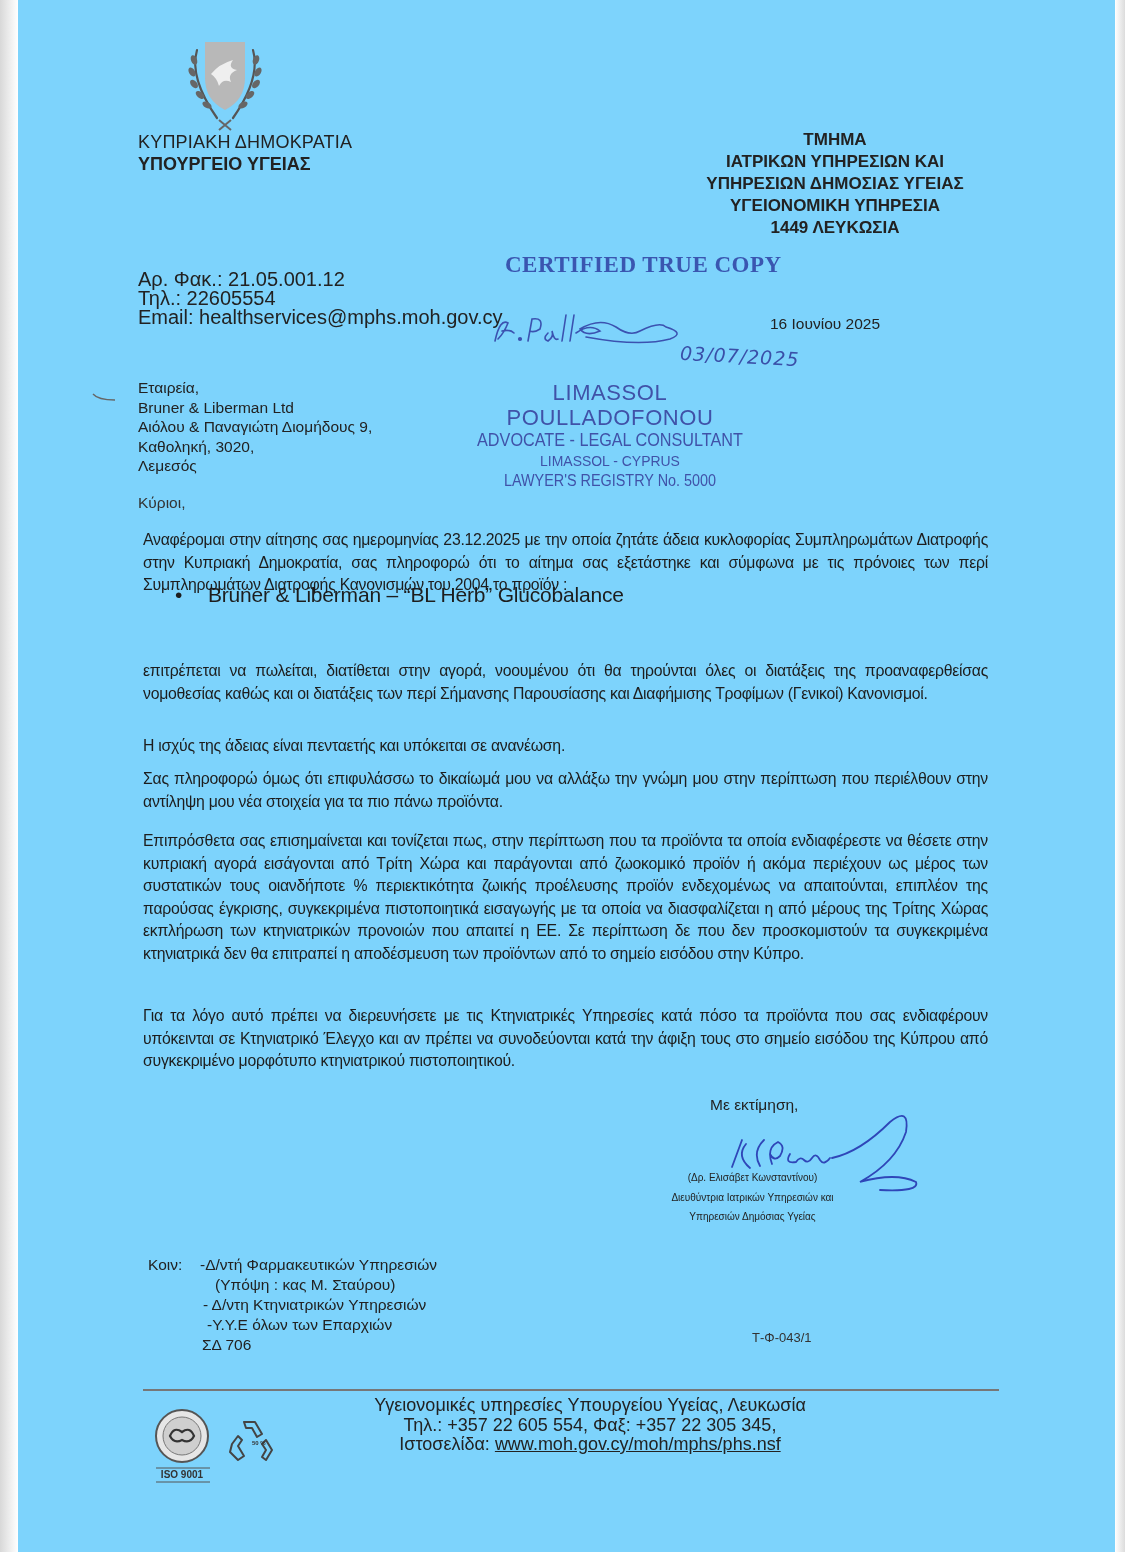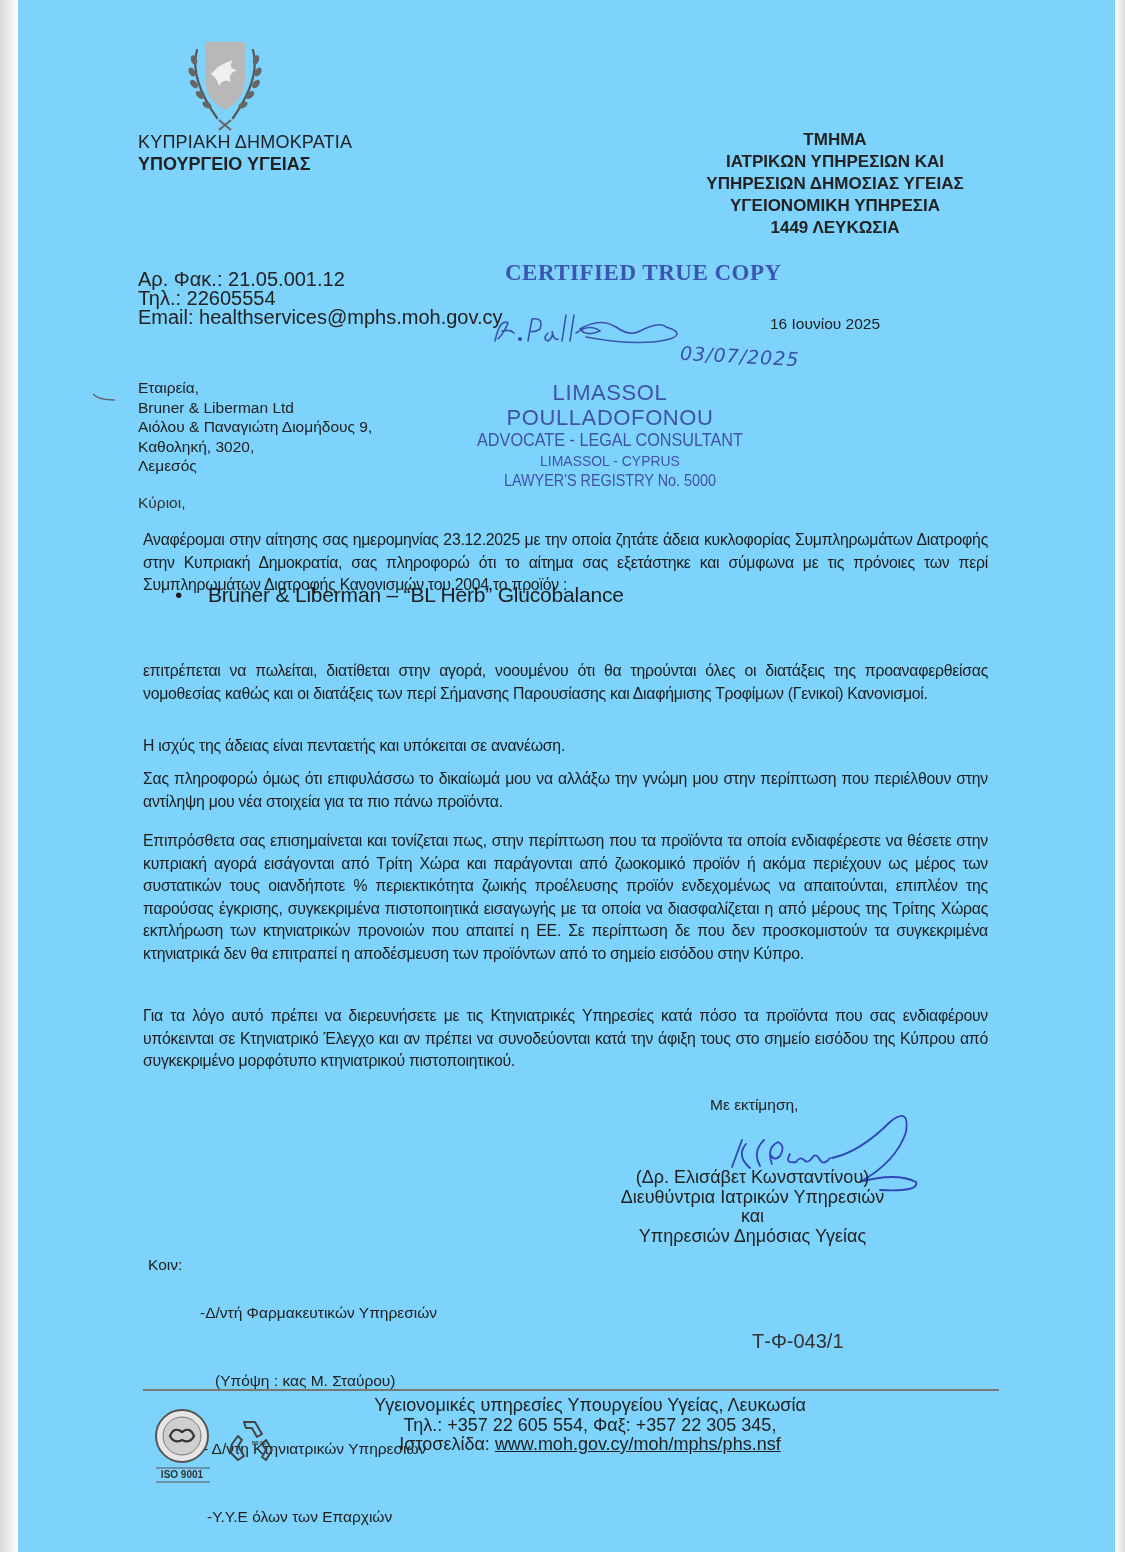--- a/index.html
+++ b/index.html
@@ -17,21 +17,21 @@
     .crest { left: 175px; top: 38px; width: 100px; height: 95px; }
 
     .ministry { left: 138px; top: 131px; font-size: 18px; line-height: 22px; color: #222; }
     .ministry .l1 { letter-spacing: 0.2px; }
     .ministry .l2 { font-weight: bold; }
 
     .dept { left: 680px; top: 129px; width: 310px; text-align: center; font-weight: bold; font-size: 17px; line-height: 22px; color: #222; }
 
     .refs { left: 138px; top: 262px; font-size: 20px; line-height: 19px; color: #222; margin-top: 8px; }
 
-    .stamp-ctc { left: 505px; top: 260px; font-family: "Liberation Serif", serif; font-weight: bold; font-size: 23px; color: #3a56b0; letter-spacing: 0.5px; }
+    .stamp-ctc { left: 505px; top: 252px; font-family: "Liberation Serif", serif; font-weight: bold; font-size: 23px; color: #3a56b0; letter-spacing: 0.5px; }
     .stamp-sig { left: 490px; top: 303px; width: 200px; height: 45px; }
     .date { left: 770px; top: 315px; font-size: 15.5px; color: #222; }
     .stamp-date { left: 680px; top: 345px; font-family: "DejaVu Sans", sans-serif; font-size: 19px; color: #3a4fa8; font-style: italic; transform: rotate(3deg); letter-spacing: 1px; }
 
     .stamp-lawyer { left: 455px; top: 380px; width: 310px; text-align: center; color: #4052a8; font-family: "Liberation Sans", sans-serif; }
     .stamp-lawyer .n { font-size: 22px; letter-spacing: 0.6px; line-height: 25px; }
     .stamp-lawyer .t { font-size: 18px; line-height: 21px; transform: scaleX(0.9); }
     .stamp-lawyer .c { font-size: 15.5px; line-height: 20px; transform: scaleX(0.9); }
     .stamp-lawyer .r { font-size: 16px; line-height: 20px; transform: scaleX(0.9); }
 
@@ -49,33 +49,33 @@
 
     .p1 { top: 529px; }
     .p2 { top: 660px; }
     .p3 { top: 735px; }
     .p4 { top: 768px; }
     .p5 { top: 830px; }
     .p6 { top: 1005px; }
 
     .closing { left: 710px; top: 1096px; font-size: 15.5px; color: #222; }
     .sig2 { left: 720px; top: 1112px; width: 210px; height: 85px; }
-    .signer { left: 610px; top: 1168px; width: 285px; text-align: center; font-size: 18px; line-height: 19.5px; color: #222; }
+    .signer { left: 610px; top: 1168px; width: 285px; text-align: center; font-size: 10px; line-height: 19.5px; color: #222; }
 
     .cc { left: 148px; top: 1255px; font-size: 15.5px; line-height: 20px; color: #222; }
     .cc .label { position: absolute; left: 0; top: 0; }
     .cc .items { position: absolute; left: 52px; top: 0; white-space: nowrap; }
-    .cc .items div { line-height: 20px; margin-top: 48px; }
+    .cc .items div { line-height: 20px; }
     .cc .i1 { padding-left: 0; }
     .cc .i2 { padding-left: 15px; }
     .cc .i3 { padding-left: 3px; }
     .cc .i4 { padding-left: 7px; }
     .cc .i5 { padding-left: 2px; }
 
-    .formcode { left: 752px; top: 1330px; font-size: 20px; color: #333; }
+    .formcode { left: 752px; top: 1330px; font-size: 13px; color: #333; }
 
     .footer-rule { left: 143px; top: 1389px; width: 856px; height: 2px; background: #777; }
     .footer-text { left: 330px; top: 1396px; width: 520px; text-align: center; font-size: 18px; line-height: 19.5px; color: #222; }
     .footer-text a { color: #222; text-decoration: underline; }
     .iso { left: 150px; top: 1406px; width: 65px; height: 78px; }
     .recycle { left: 222px; top: 1414px; width: 55px; height: 55px; }
   </style>
 </head>
 <body>
 

